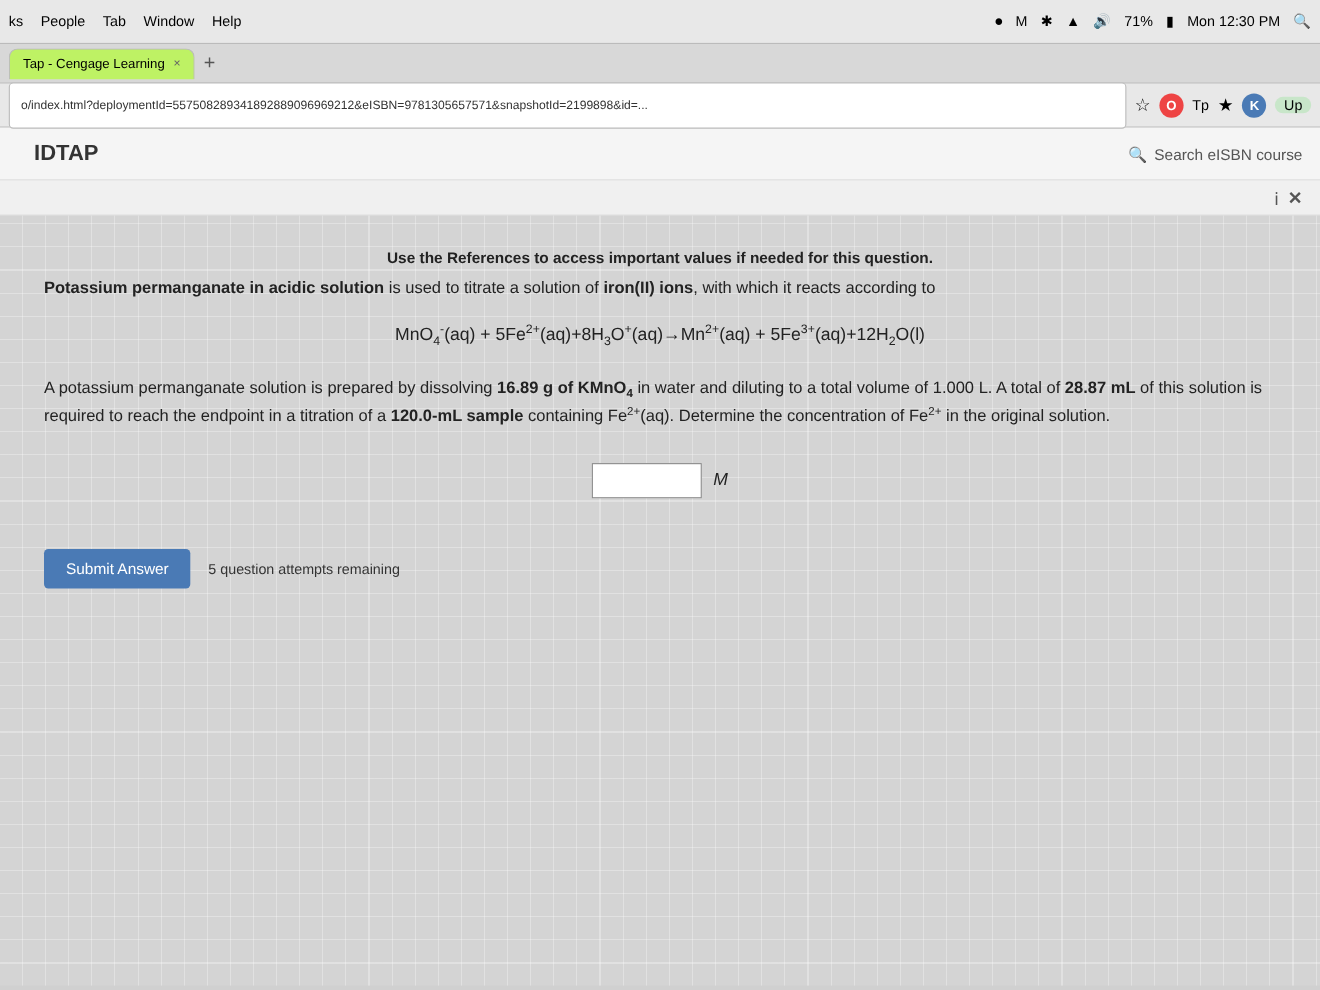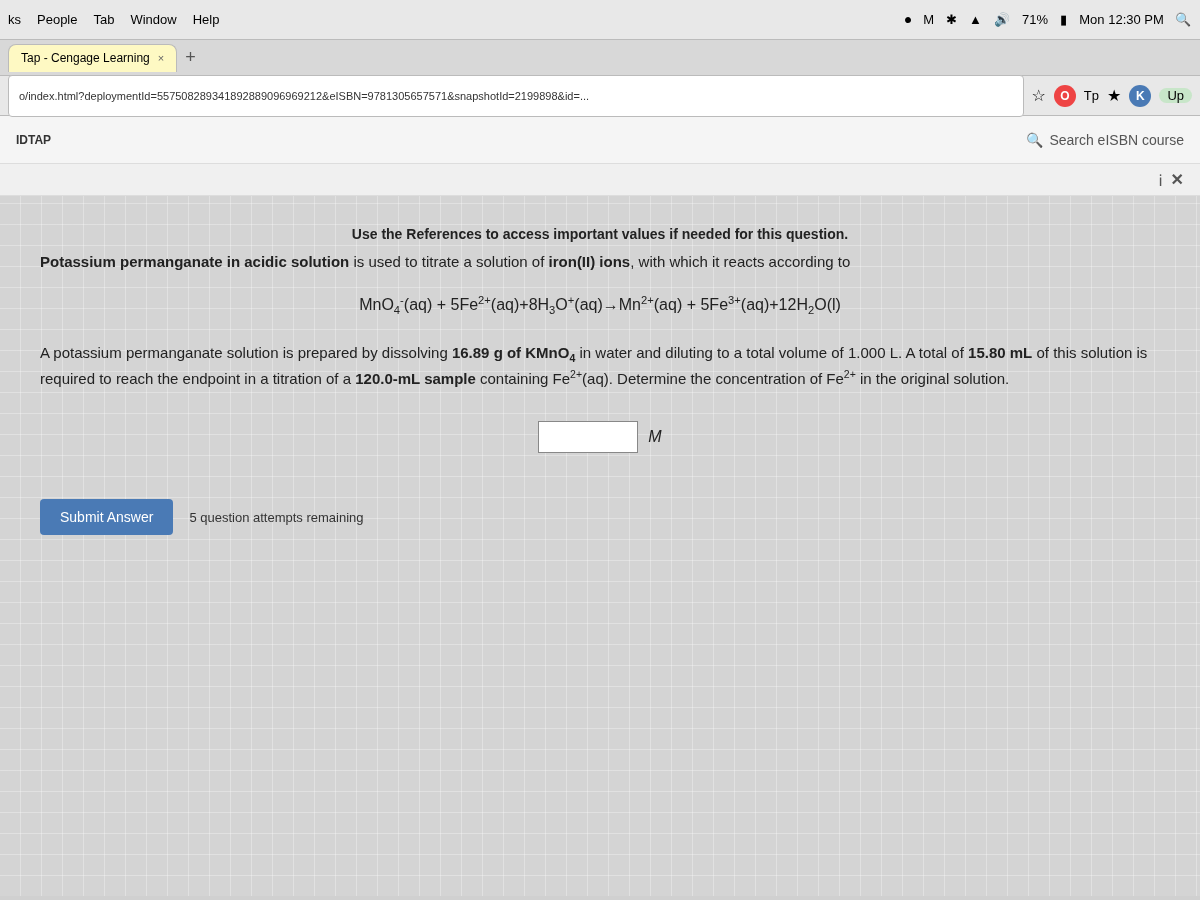--- a/index.html
+++ b/index.html
@@ -15,21 +15,21 @@
     .menu-bar-right { display: flex; gap: 12px; align-items: center; font-size: 13px; }
 
     
     .tab-bar {
       display: flex; align-items: center;
       background: #d8d8d8; height: 36px; padding: 0 8px; gap: 4px;
       border-bottom: 1px solid #bbb;
     }
     .tab {
       display: flex; align-items: center; gap: 8px;
-      background: #fef9c3; border: 1px solid #bbb; border-bottom: none;
+      background: #bef264; border: 1px solid #bbb; border-bottom: none;
       border-radius: 8px 8px 0 0; padding: 4px 12px; font-size: 12px;
       height: 28px;
     }
     .tab-close { font-size: 11px; color: #666; cursor: pointer; }
     .tab-new { font-size: 18px; color: #555; cursor: pointer; margin-left: 4px; }
 
     
     .url-bar {
       display: flex; align-items: center;
       background: #e8e8e8; height: 40px; padding: 0 8px; gap: 8px;
@@ -44,21 +44,21 @@
     .icon-circle {
       width: 22px; height: 22px; border-radius: 50%;
       display: flex; align-items: center; justify-content: center; font-size: 12px; font-weight: bold;
     }
 
     
     .app-header {
       display: flex; align-items: center; justify-content: space-between;
       background: #f5f5f5; padding: 8px 16px; border-bottom: 1px solid #ddd; height: 48px;
     }
-    .app-title { font-size: 12px; font-weight: bold; color: #333; }
+    .app-title { font-size: 20px; font-weight: bold; color: #333; margin-left: 15px; }
     .search-area { display: flex; align-items: center; gap: 6px; color: #555; font-size: 14px; }
     .search-icon-sm { color: #555; }
 
     
     .info-bar {
       display: flex; justify-content: flex-end; align-items: center;
       background: #f0f0f0; padding: 4px 16px; border-bottom: 1px solid #ddd; height: 32px; gap: 8px;
     }
     .info-icon { font-size: 16px; color: #555; }
     .close-x { font-size: 16px; color: #555; cursor: pointer; font-weight: bold; }
@@ -172,21 +172,21 @@
     <span> is used to titrate a solution of <strong>iron(II) ions</strong>, with which it reacts according to</span>
   </p>
 
   <div class="equation-block">
     <span>
       MnO<sub>4</sub><sup>-</sup>(aq) + 5Fe<sup>2+</sup>(aq)+8H<sub>3</sub>O<sup>+</sup>(aq)→Mn<sup>2+</sup>(aq) + 5Fe<sup>3+</sup>(aq)+12H<sub>2</sub>O(l)
     </span>
   </div>
 
   <p class="question-text">
-    A potassium permanganate solution is prepared by dissolving <strong>16.89 g of KMnO<sub>4</sub></strong> in water and diluting to a total volume of 1.000 L. A total of <strong>15.80 mL</strong>
+    A potassium permanganate solution is prepared by dissolving <strong>16.89 g of KMnO<sub>4</sub></strong> in water and diluting to a total volume of 1.000 L. A total of <strong>28.87 mL</strong>
     of this solution is required to reach the endpoint in a titration of a <strong>120.0-mL sample</strong> containing Fe<sup>2+</sup>(aq). Determine the concentration of Fe<sup>2+</sup> in the original solution.
   </p>
 
   <div class="answer-section">
     <input class="answer-input" type="text" style="">
     <span class="answer-unit">M</span>
   </div>
 
   <div class="bottom-bar">
     <button class="submit-btn">Submit Answer</button>

